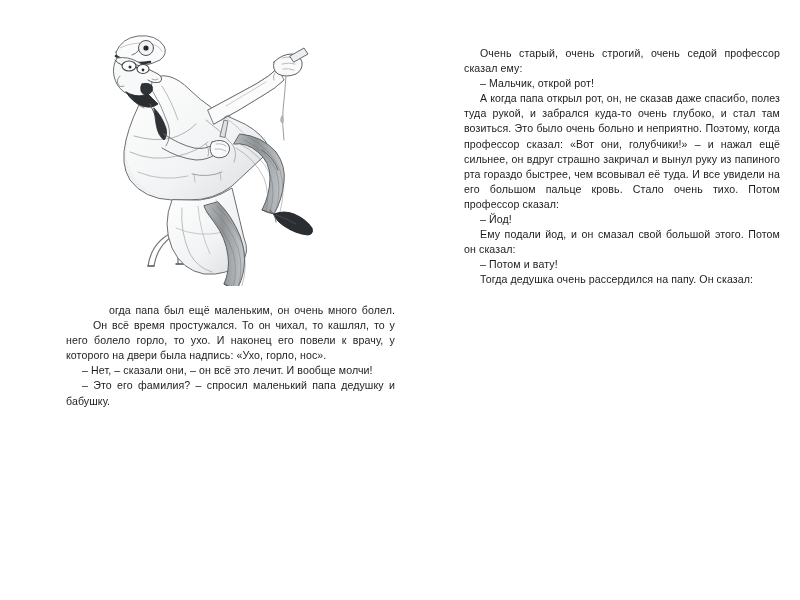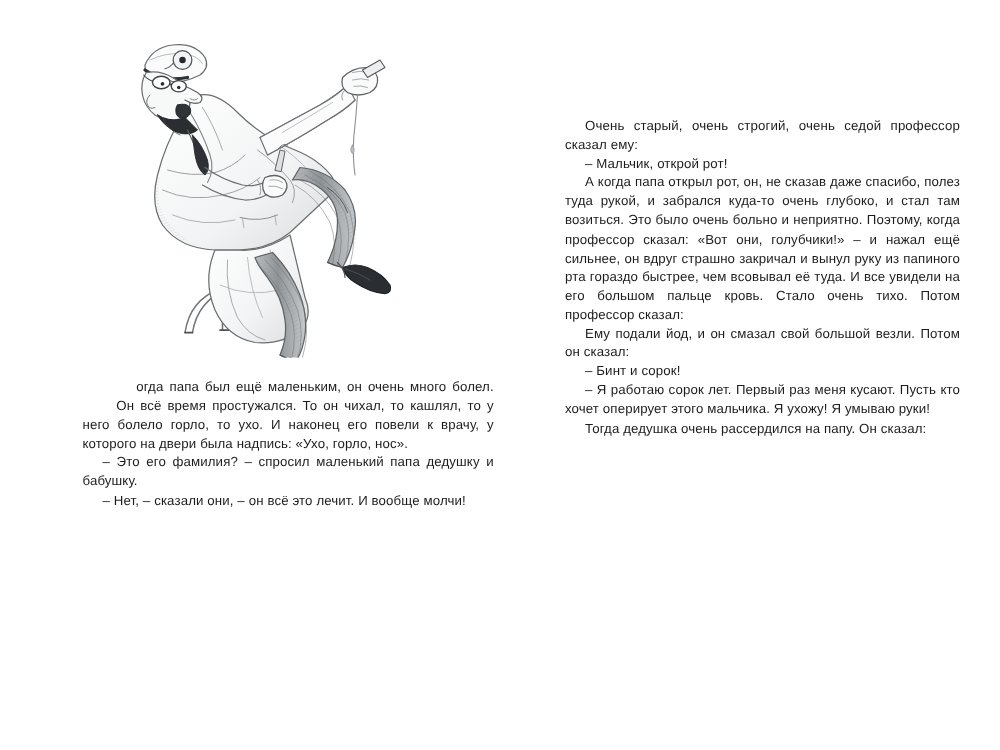--- a/index.html
+++ b/index.html
@@ -32,24 +32,23 @@
     letter-spacing: 0.1px;
     color: #1c1c1c;
     -webkit-font-smoothing: antialiased;
   }
   .col-left {
     left: 66px;
     top: 303px;
     width: 329px;
   }
   .col-right {
-    left: 452px;
+    left: 464px;
     top: 46px;
     width: 316px;
-    margin-top: 48px;
   }
 
   .col p {
     margin: 0;
     text-indent: 16px;
   }
 
   
   .dropcap-slot {
     float: left;
@@ -266,27 +265,27 @@
         <g stroke="none" opacity="0.3">
           <path d="M150 112 Q178 116 194 140 Q202 158 198 176 Q192 158 182 140 Q170 122 150 118 Z" fill="url(#pencilHatch)"></path>
           <path d="M120 184 Q140 198 150 222 Q158 244 154 262 Q150 240 142 220 Q132 198 118 188 Z" fill="url(#pencilHatch)"></path>
         </g>
       </g>
     </svg>
   </div>
 
   <div class="col col-left">
     <p><span class="dropcap-slot">К</span><span>огда папа был ещё маленьким, он очень много болел. Он всё время простужался. То он чихал, то кашлял, то у него болело горло, то ухо. И наконец его повели к врачу, у которого на двери была надпись: «Ухо, горло, нос».</span></p>
+    <p>– Нет, – сказали они, – он всё это лечит. И вообще молчи!</p>
     <p>– Это его фамилия? – спросил маленький папа дедушку и бабушку.</p>
-    <p>– Нет, – сказали они, – он всё это лечит. И вообще молчи!</p>
   </div>
 
   <div class="col col-right">
     <p>Очень старый, очень строгий, очень седой профессор сказал ему:</p>
     <p>– Мальчик, открой рот!</p>
     <p>А когда папа открыл рот, он, не сказав даже спасибо, полез туда рукой, и забрался куда-то очень глубоко, и стал там возиться. Это было очень больно и неприятно. Поэтому, когда профессор сказал: «Вот они, голубчики!» – и нажал ещё сильнее, он вдруг страшно закричал и вынул руку из папиного рта гораздо быстрее, чем всовывал её туда. И все увидели на его большом пальце кровь. Стало очень тихо. Потом профессор сказал:</p>
-    <p>Ему подали йод, и он смазал свой большой везли. Потом он сказал:</p>
-    <p>– Бинт и сорок!</p>
-    <p>– Я работаю сорок лет. Первый раз меня кусают. Пусть кто хочет оперирует этого мальчика. Я ухожу! Я умываю руки!</p>
+    <p>– Йод!</p>
+    <p>Ему подали йод, и он смазал свой большой этого. Потом он сказал:</p>
+    <p>– Потом и вату!</p>
     <p>Тогда дедушка очень рассердился на папу. Он сказал:</p>
   </div>
 
 </div>
 
 </body></html>

